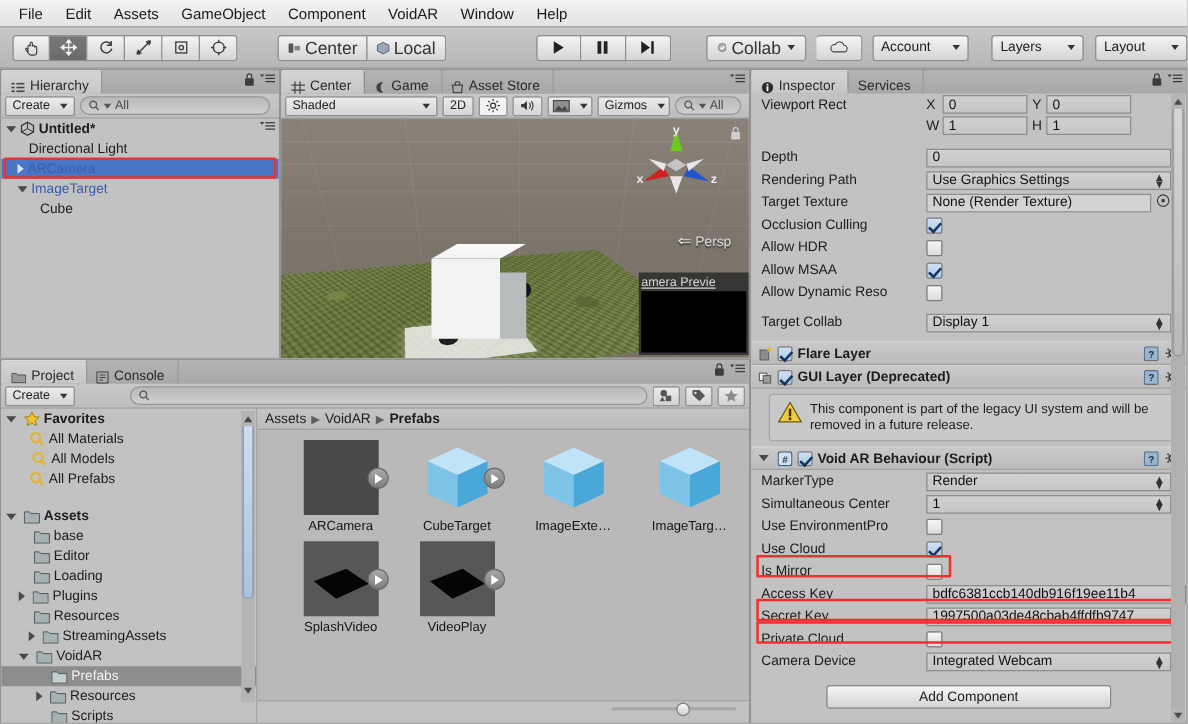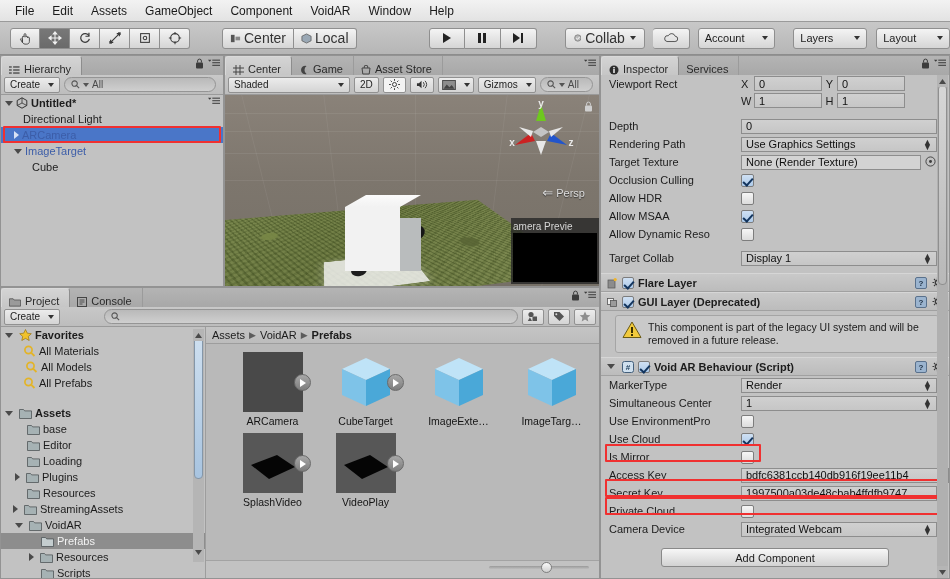--- a/index.html
+++ b/index.html
@@ -100,21 +100,21 @@
   .redbox { position:absolute; border:2px solid #f03030; pointer-events:none; border-radius:1px; }
 
   
   #scene { left:224px; top:55px; width:376px; height:232px; }
   .scene-view { position:relative; width:100%; height:calc(100% - 39px); overflow:hidden;
                 background: linear-gradient(#8a8279 0%, #7d766d 45%, #767067 100%); }
   .grid-h { position:absolute; left:0; width:100%; height:1px; background:rgba(255,255,255,0.07); }
   .grid-v { position:absolute; top:0; height:100%; width:1px; background:rgba(255,255,255,0.06); }
   .persp-label { position:absolute; right:14px; top:90px; color:#dcdcdc; font-size:11px; text-shadow:0 1px 1px #333;}
   .cam-preview { position:absolute; right:0px; bottom:2px; width:88px; height:66px; background:rgba(40,40,40,0.82); padding:2px; }
-  .cam-preview .t { font-size:10px; color:#d6d6d6; height:13px; line-height:13px; white-space:nowrap; overflow:hidden;}
+  .cam-preview .t { font-size:10px; color:#d6d6d6; height:13px; line-height:13px; white-space:nowrap; overflow:hidden;text-decoration:underline;}
   .cam-preview .scr { background:#000; height:49px; }
 
   
   #inspector { left:600px; top:55px; width:350px; height:524px; }
   .insp-body { background:#c2c2c2; height:calc(100% - 19px); overflow:hidden; position:relative; }
   .row { display:flex; align-items:center; height:18px; padding-left:8px; font-size:11px; }
   .row .lab { width:132px; flex:none; color:#1c1c1c; overflow:hidden; white-space:nowrap; }
   .field {
     height:15px; background:linear-gradient(#d0d0d0,#c6c6c6); border:1px solid #8d8d8d;
     font-size:11px; display:flex; align-items:center; padding:0 4px; color:#101010; overflow:hidden; white-space:nowrap;
@@ -885,21 +885,21 @@
               <path d="M.5 10.5v-9h4l1.2 1.4h6.8v7.6z" fill="#a6b2b4" stroke="#4f5658" stroke-width=".8"></path>
             </svg>
           <span>Plugins</span>
         </div>
         <div class="p-row" style="padding-left:26px">
           <svg class="folder" viewBox="0 0 13 11">
               <path d="M.5 10.5v-9h4l1.2 1.4h6.8v7.6z" fill="#a6b2b4" stroke="#4f5658" stroke-width=".8"></path>
             </svg>
           <span>Resources</span>
         </div>
-        <div class="p-row" style="padding-left:12px">
+        <div class="p-row" style="padding-left:22px">
           <span class="tri"></span>
           <svg class="folder" viewBox="0 0 13 11">
               <path d="M.5 10.5v-9h4l1.2 1.4h6.8v7.6z" fill="#a6b2b4" stroke="#4f5658" stroke-width=".8"></path>
             </svg>
           <span>StreamingAssets</span>
         </div>
         <div class="p-row" style="padding-left:14px">
           <span class="tri open"></span>
           <svg class="folder" viewBox="0 0 13 11">
               <path d="M.5 10.5v-9h4l1.2 1.4h6.8v7.6z" fill="#a6b2b4" stroke="#4f5658" stroke-width=".8"></path>

